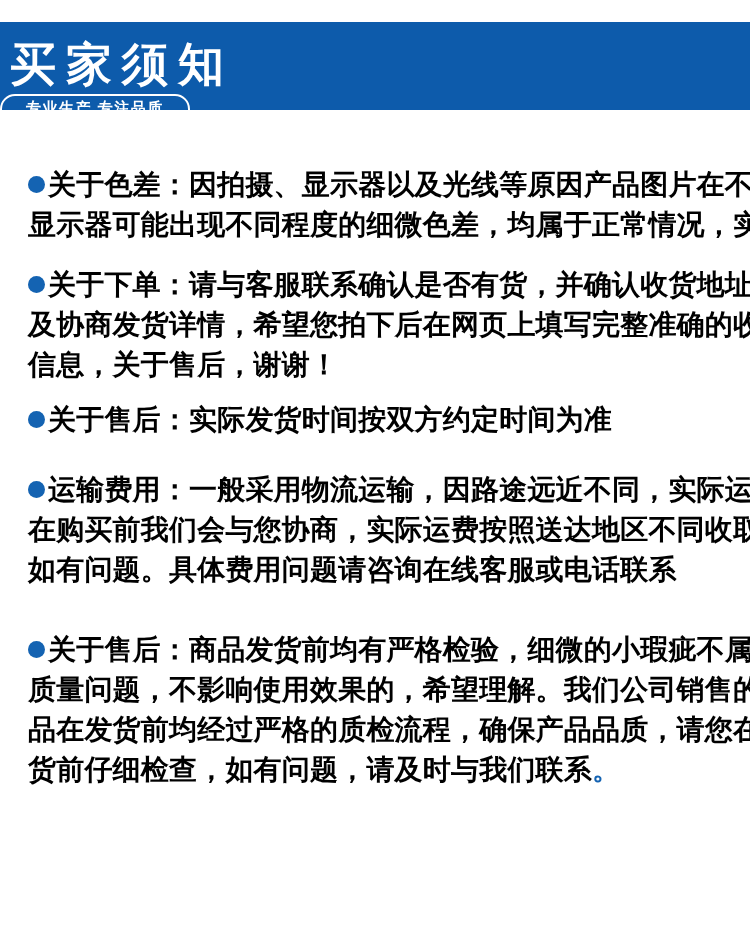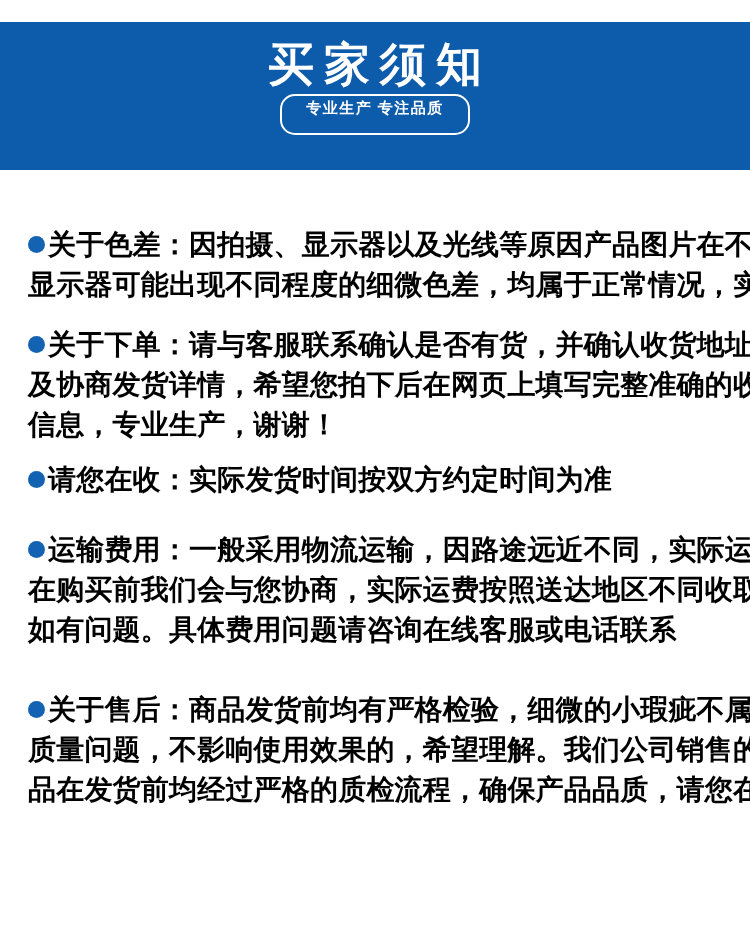--- a/index.html
+++ b/index.html
@@ -14,23 +14,22 @@
     background: #ffffff;
     overflow: hidden;
     font-family: "Liberation Sans", "DejaVu Sans", sans-serif;
   }
   
   .top-strip {
     height: 22px;
     background: #ffffff;
   }
   .banner {
-    height: 148px;
+    height: 88px;
     background: #0d5bab;
-    text-align: center;
     box-sizing: border-box;
     padding-top: 16px;
   }
   .banner-title {
     margin: 0;
     color: #ffffff;
     font-size: 46px;
     line-height: 52px;
     font-weight: bold;
     letter-spacing: 10px;
@@ -96,33 +95,34 @@
   <main class="content">
 
     <section class="notice n1">
       <div class="line"><span class="bullet"></span><span>关于色差：因拍摄、显示器以及光线等原因产品图片在不同</span></div>
       <div class="line">显示器可能出现不同程度的细微色差，均属于正常情况，实际</div>
     </section>
 
     <section class="notice n2">
       <div class="line"><span class="bullet"></span><span>关于下单：请与客服联系确认是否有货，并确认收货地址以</span></div>
       <div class="line">及协商发货详情，希望您拍下后在网页上填写完整准确的收货</div>
-      <div class="line">信息，专业生产，谢谢！</div>
+      <div class="line">信息，关于售后，谢谢！</div>
     </section>
 
     <section class="notice n3">
-      <div class="line"><span class="bullet"></span><span>请您在收：实际发货时间按双方约定时间为准</span></div>
+      <div class="line"><span class="bullet"></span><span>关于售后：实际发货时间按双方约定时间为准</span></div>
     </section>
 
     <section class="notice n4">
       <div class="line"><span class="bullet"></span><span>运输费用：一般采用物流运输，因路途远近不同，实际运费</span></div>
       <div class="line">在购买前我们会与您协商，实际运费按照送达地区不同收取不</div>
       <div class="line">如有问题。具体费用问题请咨询在线客服或电话联系</div>
     </section>
 
     <section class="notice n5">
       <div class="line"><span class="bullet"></span><span>关于售后：商品发货前均有严格检验，细微的小瑕疵不属于</span></div>
       <div class="line">质量问题，不影响使用效果的，希望理解。我们公司销售的产</div>
       <div class="line">品在发货前均经过严格的质检流程，确保产品品质，请您在收</div>
+      <div class="line"><span>货前仔细检查，如有问题，请及时与我们联系</span><span class="blue-period">。</span></div>
     </section>
 
   </main>
 </div>
 
 </body></html>

